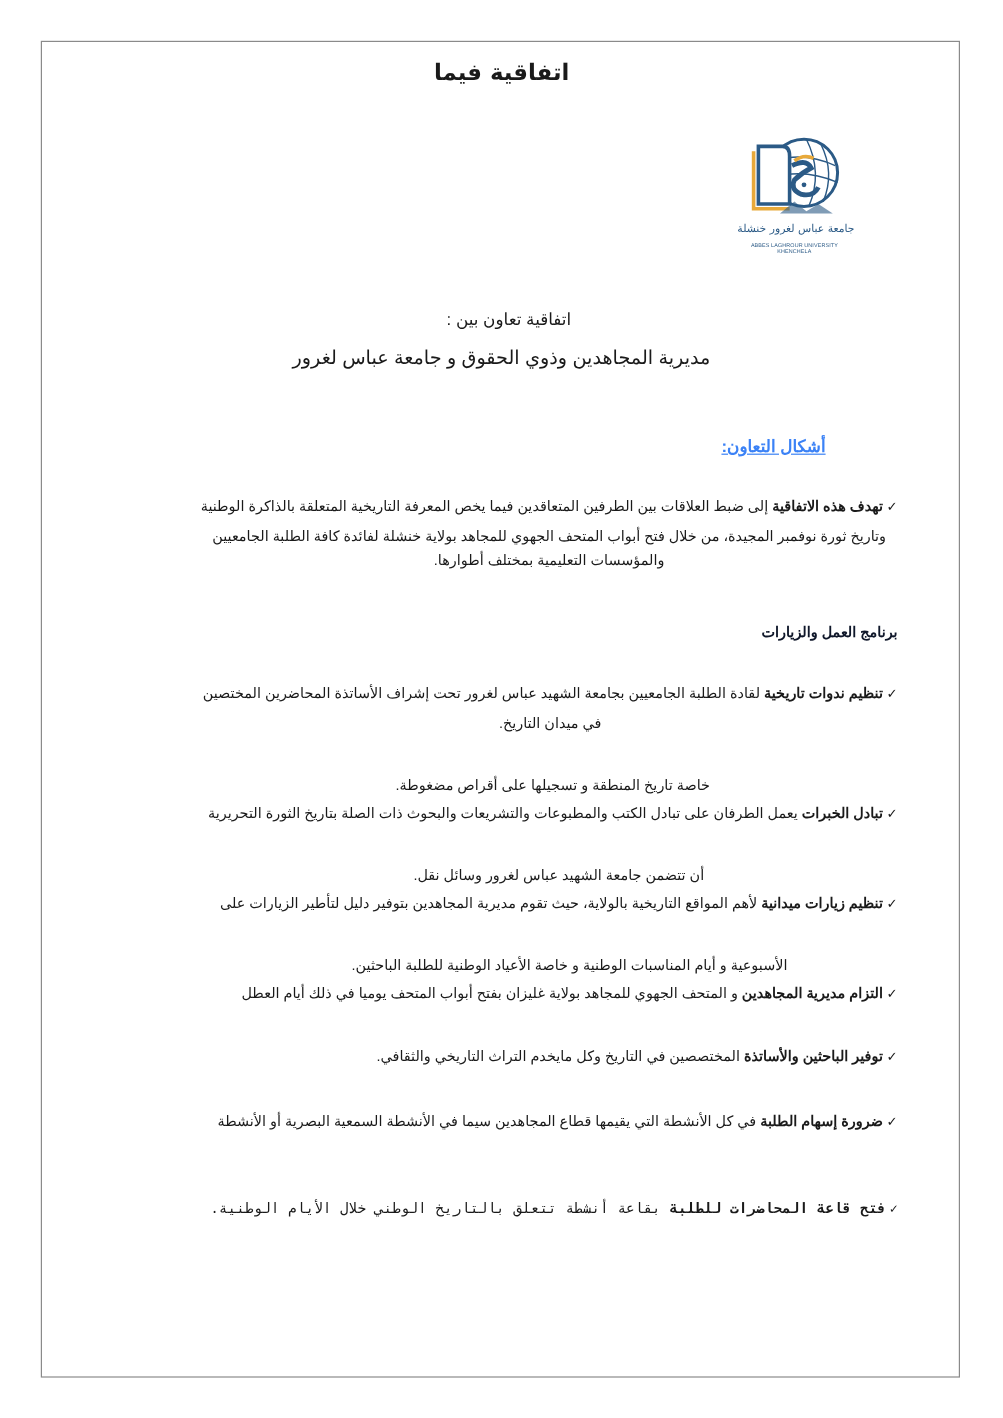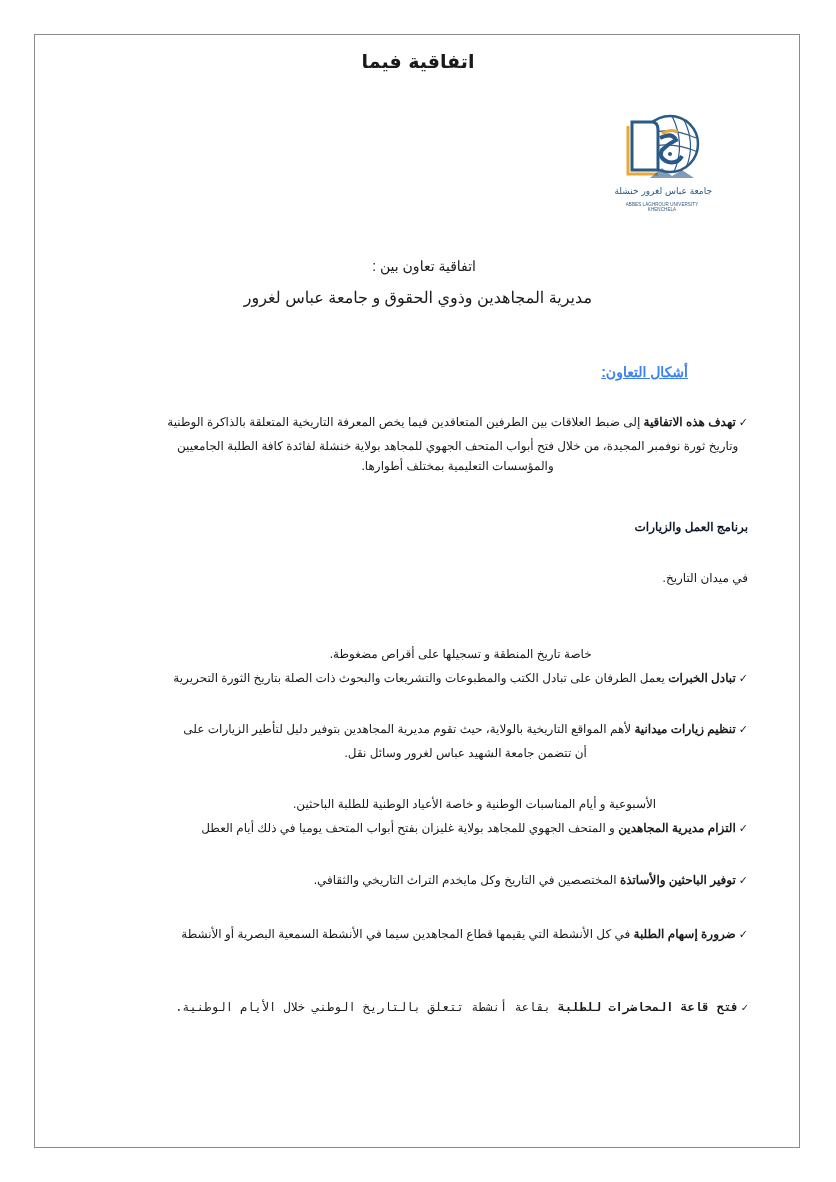--- a/index.html
+++ b/index.html
@@ -62,31 +62,32 @@
 
 <div class="para" style="right:88px; top:410px;">
   <span class="line"><span class="check">✓</span><b>تهدف هذه الاتفاقية</b><span> إلى ضبط العلاقات بين الطرفين المتعاقدين فيما يخص المعرفة التاريخية المتعلقة بالذاكرة الوطنية</span></span>
   <span class="line" style="margin-top:2px; line-height:20px;">وتاريخ ثورة نوفمبر المجيدة، من خلال فتح أبواب المتحف الجهوي للمجاهد بولاية خنشلة  لفائدة كافة الطلبة الجامعيين</span>
   <span class="line" style="line-height:20px;">والمؤسسات التعليمية بمختلف أطوارها.</span>
 </div>
 
 <div class="sub-heading">برنامج العمل والزيارات</div>
 
 <div class="para" style="right:88px; top:566px;">
+  <span class="line"><span class="check">✓</span><b>تنظيم ندوات تاريخية</b><span> لقادة الطلبة الجامعيين بجامعة الشهيد عباس لغرور تحت إشراف الأساتذة المحاضرين المختصين</span></span>
   <span class="line">في ميدان التاريخ.</span>
 </div>
 
 <div class="para" style="right:88px; top:642px;">
   <span class="line">خاصة تاريخ المنطقة و تسجيلها على أقراص مضغوطة.</span>
   <span class="line"><span class="check">✓</span><b>تبادل الخبرات</b><span> يعمل الطرفان على تبادل الكتب والمطبوعات والتشريعات والبحوث ذات الصلة بتاريخ الثورة التحريرية</span></span>
 </div>
 
 <div class="para" style="right:88px; top:717px;">
+  <span class="line">أن تتضمن جامعة الشهيد عباس لغرور وسائل نقل.</span>
   <span class="line"><span class="check">✓</span><b>تنظيم زيارات ميدانية</b><span> لأهم المواقع التاريخية بالولاية، حيث تقوم مديرية المجاهدين بتوفير دليل لتأطير الزيارات على</span></span>
-  <span class="line">أن تتضمن جامعة الشهيد عباس لغرور وسائل نقل.</span>
 </div>
 
 <div class="para" style="right:88px; top:792px;">
   <span class="line">الأسبوعية و أيام المناسبات الوطنية و خاصة الأعياد الوطنية للطلبة الباحثين.</span>
   <span class="line"><span class="check">✓</span><b>التزام مديرية المجاهدين</b><span> و المتحف الجهوي للمجاهد بولاية غليزان بفتح أبواب المتحف يوميا في ذلك أيام العطل</span></span>
 </div>
 
 <div class="para" style="right:88px; top:868px;">
   <span class="line"><span class="check">✓</span><b>توفير الباحثين والأساتذة</b><span> المختصصين في التاريخ وكل مايخدم التراث التاريخي والثقافي.</span></span>
 </div>

